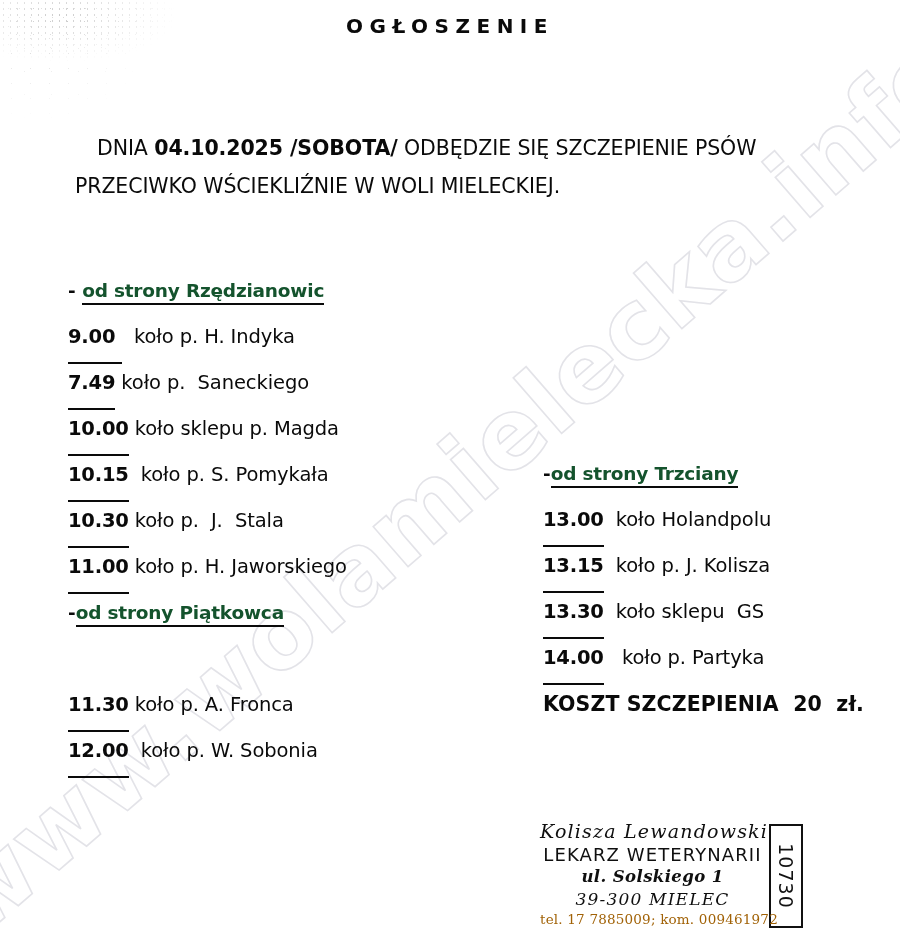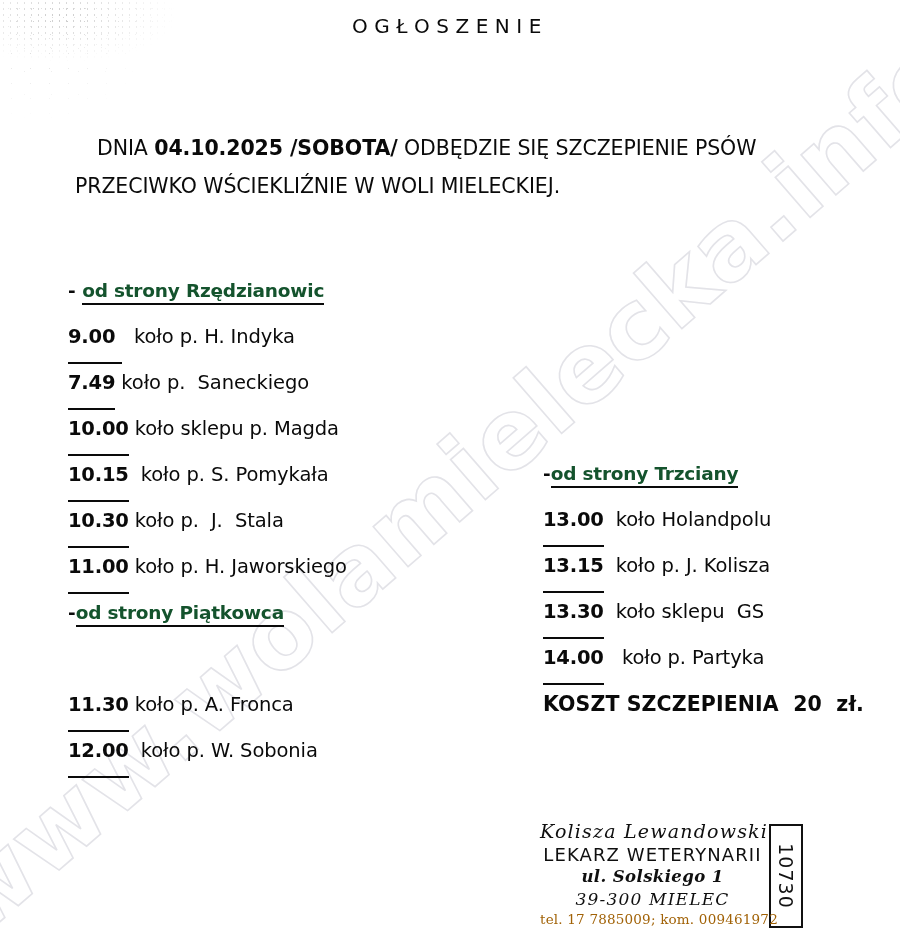--- a/index.html
+++ b/index.html
@@ -73,21 +73,21 @@
     inset: 0;
     z-index: 10;
   }
 
   .title {
     position: absolute;
     left: 0; right: 0;
     top: 14px;
     text-align: center;
     font-family: "DejaVu Sans", sans-serif;
-    font-weight: 400;
+    font-weight: 700;
     font-size: 20px;
     letter-spacing: 6.5px;
     color: #0a0a0a;
   }
 
   .intro {
     position: absolute;
     left: 75px;
     top: 108px;
     width: 745px;

